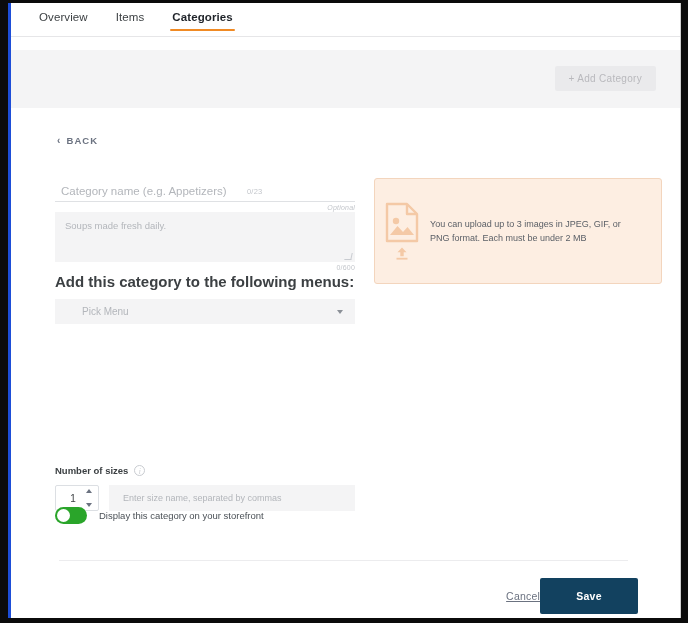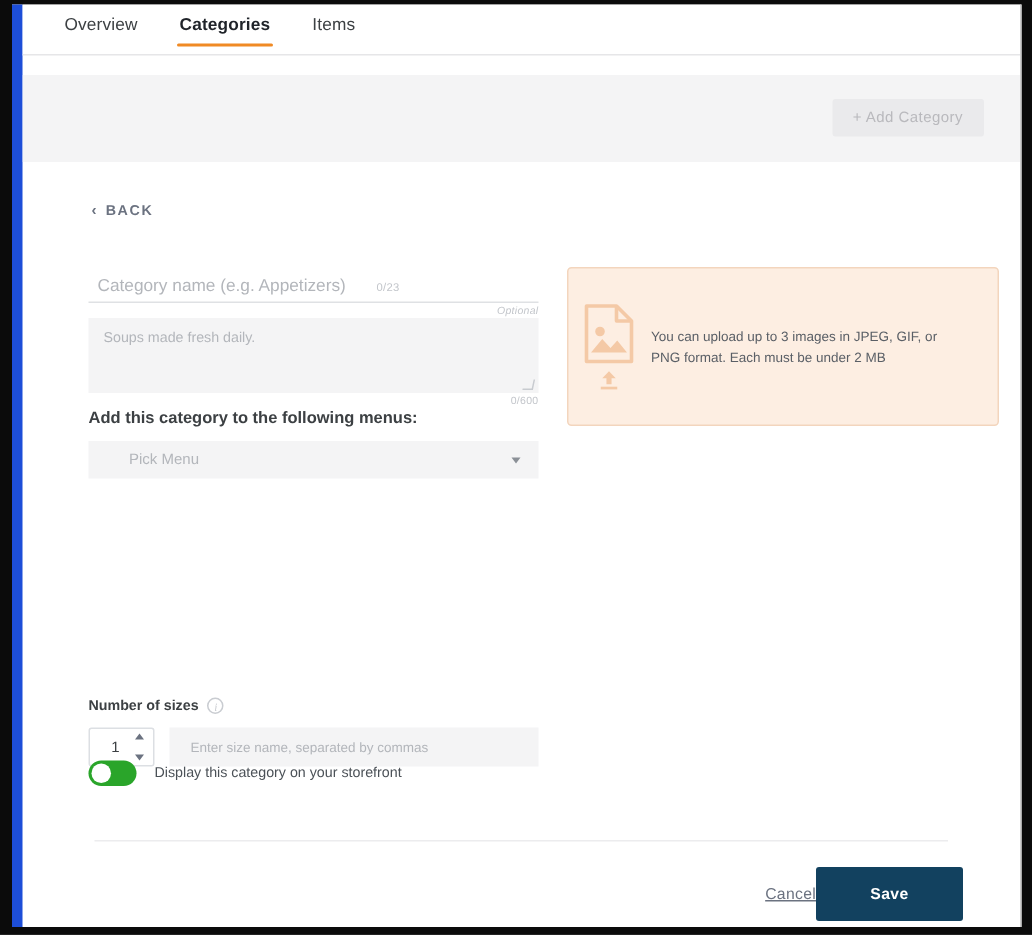--- a/index.html
+++ b/index.html
@@ -26,21 +26,21 @@
   }
   .inner {
     position: absolute;
     left: 8px;
     top: 3px;
     width: 673px;
     height: 615px;
     background: #ffffff;
     overflow: hidden;
     box-sizing: border-box;
-    border-left: 7px solid #1d4ed8;
+    border-left: 3px solid #1d4ed8;
     border-right: 1px solid #cfcfcf;
   }
 
   
   .tabbar {
     position: absolute;
     left: 0; top: 0;
     width: 100%;
     height: 34px;
     background: #ffffff;
@@ -244,21 +244,21 @@
   }
   .desc-count {
     font-size: 7px;
     color: #c3c6cb;
     text-align: right;
     margin-top: 2px;
     letter-spacing: .2px;
   }
 
   .menus-label {
-    font-size: 11px;
+    font-size: 15px;
     font-weight: 700;
     color: #3c4043;
     margin-top: 2px;
   }
   .pick-menu {
     position: relative;
     width: 100%;
     height: 25px;
     background: #f4f4f5;
     margin-top: 9px;
@@ -460,22 +460,22 @@
 </style>
 </head>
 <body>
 
 <div class="screen">
   <div class="inner">
 
     <div class="tabbar">
       <div class="tabs">
         <div class="tab">Overview</div>
+        <div class="tab">Items</div>
         <div class="tab active">Categories</div>
-        <div class="tab">Items</div>
       </div>
     </div>
 
     <div class="pagehead">
       <button class="add-category-btn">+ Add Category</button>
     </div>
 
     <div class="card">
 
       <div class="back-link">

